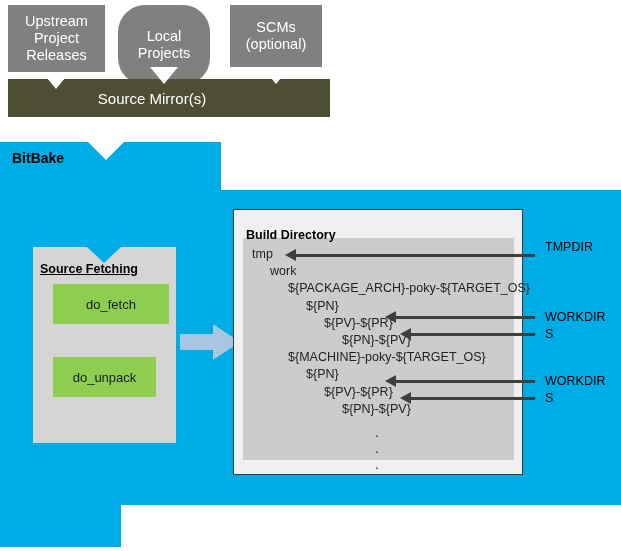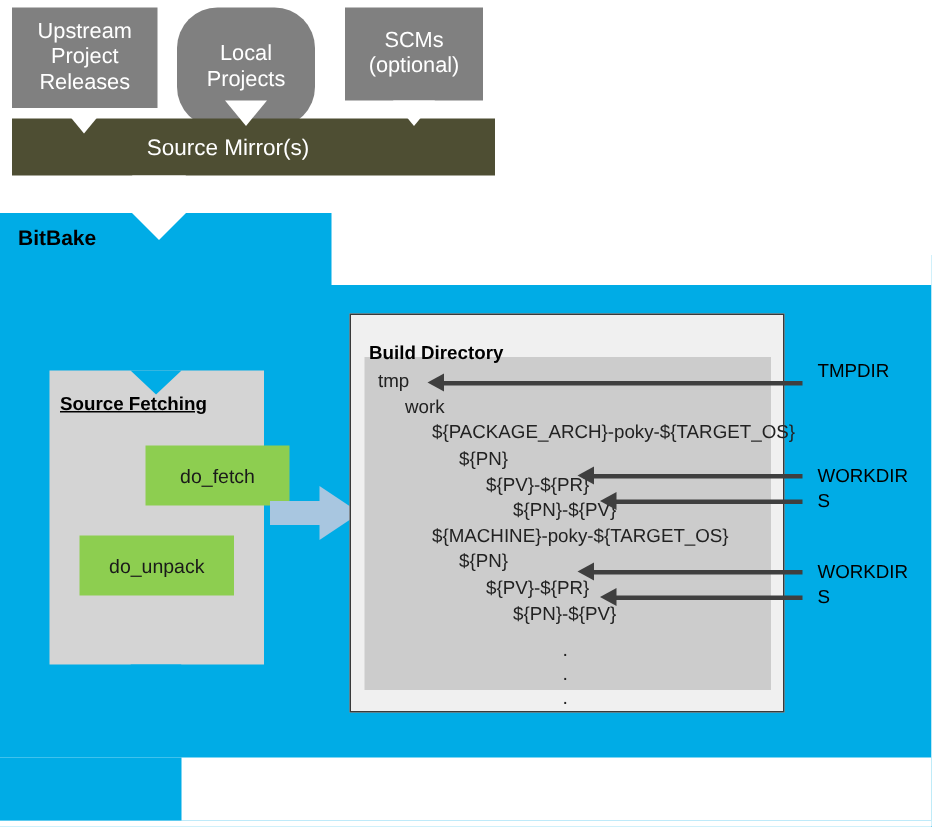--- a/index.html
+++ b/index.html
@@ -45,21 +45,21 @@
 
   
   #fetchbox{position:absolute;left:33px;top:247px;width:143px;height:196px;background:#d4d4d4;z-index:5;}
   #fetch-title{position:absolute;left:40px;top:262px;font-size:12.5px;font-weight:bold;color:#000;z-index:8;text-decoration:underline;}
   .chev-blue{position:absolute;width:0;height:0;border-left:17px solid transparent;
        border-right:17px solid transparent;z-index:8;}
   #chev-fetch-top{left:87px;top:247px;border-top:16px solid #00ace6;}
   #chev-fetch-bot{left:87px;top:443px;border-top:16px solid #00ace6;}
   .task{position:absolute;background:#8dce50;color:#1a1a1a;font-size:13px;
         display:flex;align-items:center;justify-content:center;z-index:6;}
-  #task-fetch{left:53px;top:297px;width:96px;height:40px;margin-left:44px;}
+  #task-fetch{left:53px;top:284px;width:116px;height:40px;}
   #task-unpack{left:53px;top:357px;width:103px;height:40px;}
 
   
   #bigarrow{position:absolute;left:180px;top:323px;width:60px;height:38px;z-index:6;}
 
   
   #builddir{position:absolute;left:233px;top:209px;width:290px;height:266px;
        background:#f0f0f0;border:1.5px solid #3a3a3a;box-sizing:border-box;z-index:6;}
   #builddir-title{position:absolute;left:246px;top:228px;font-size:12.5px;font-weight:bold;color:#000;z-index:9;}
   #tree{position:absolute;left:243px;top:238px;width:271px;height:222px;background:#cccccc;z-index:7;}

